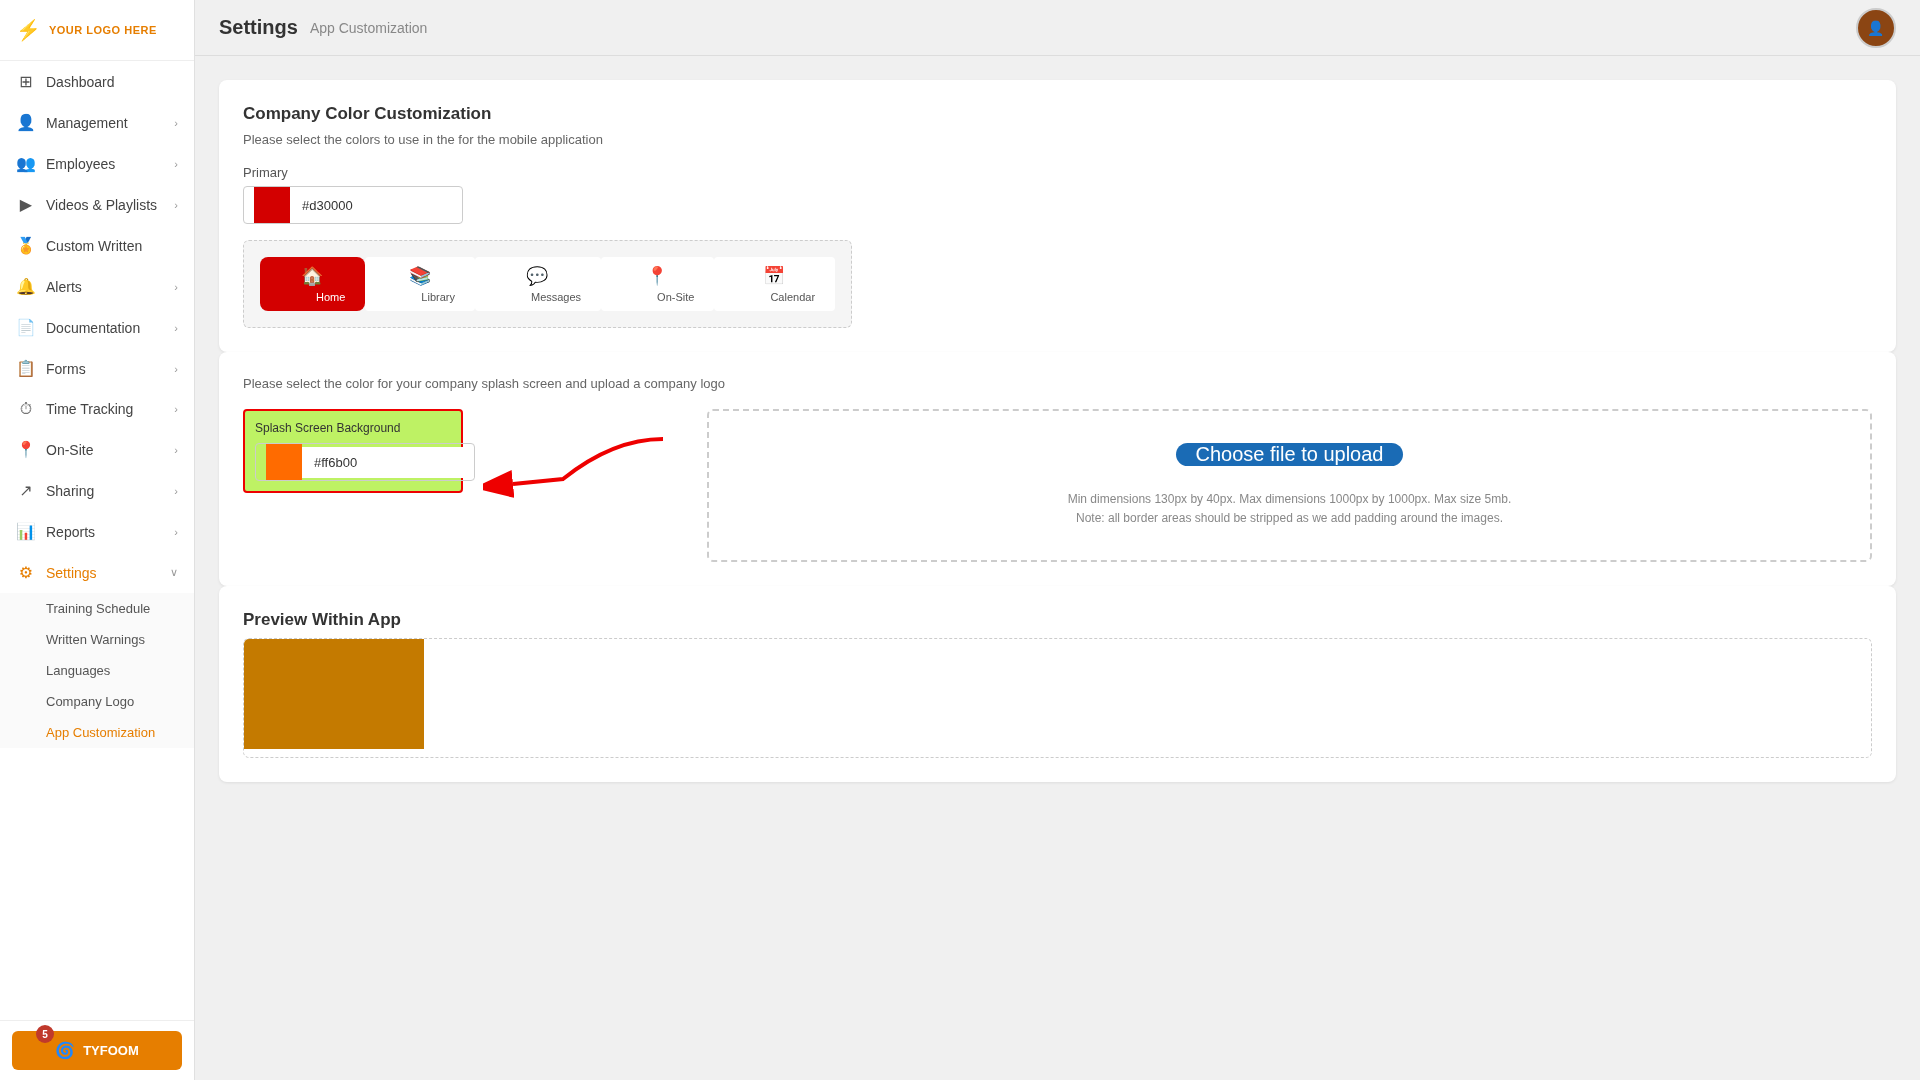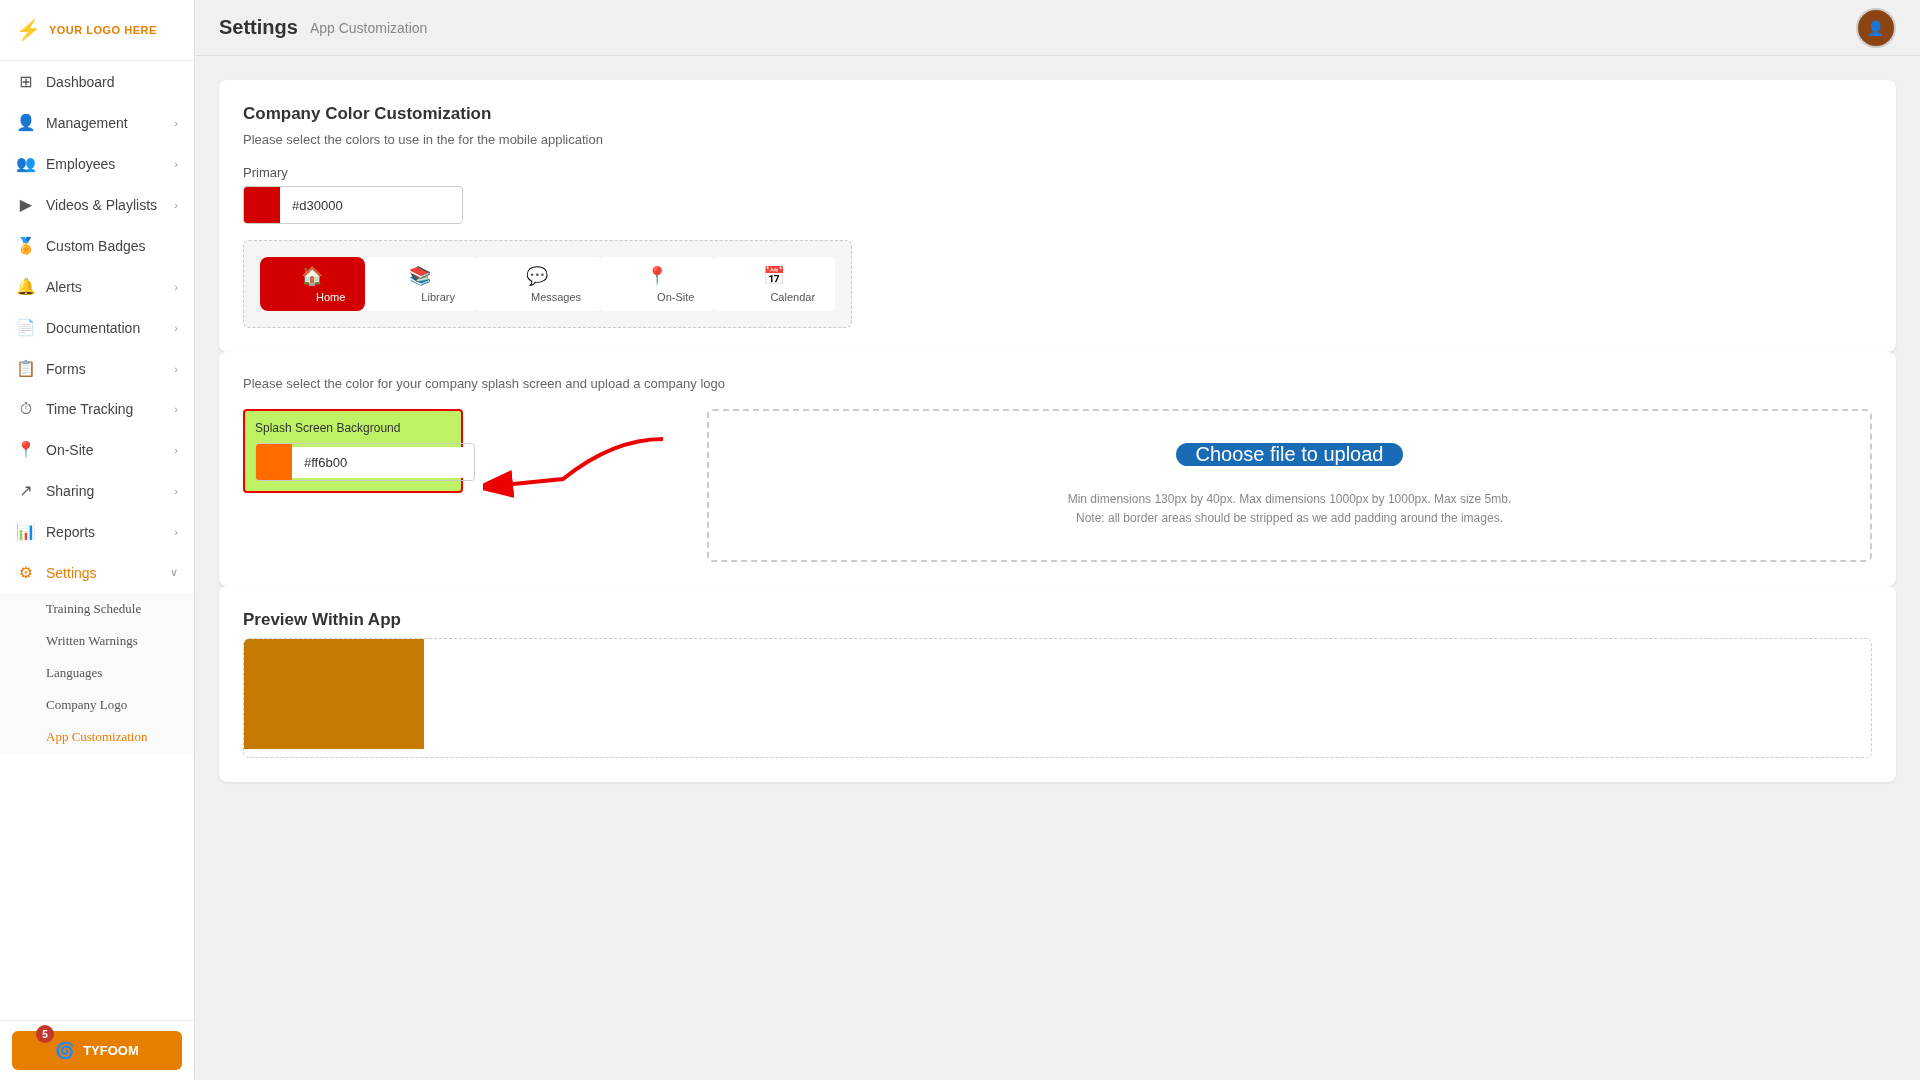--- a/index.html
+++ b/index.html
@@ -54,21 +54,20 @@
       position: relative;
     }
     .sidebar-item .item-icon { font-size: 16px; color: #555; width: 20px; text-align: center; }
     .sidebar-item .item-label { flex: 1; }
     .sidebar-item .chevron { font-size: 11px; color: #999; }
     .sidebar-item.active { color: #e67e00; }
     .sidebar-item.active .item-icon { color: #e67e00; }
     .sidebar-sub {
       padding: 0;
       background: #fafafa;
-      font-family: Liberation Serif, serif;
     }
     .sidebar-sub-item {
       padding: 8px 16px 8px 46px;
       font-size: 13px;
       color: #555;
       cursor: pointer;
     }
     .sidebar-sub-item.active { color: #e67e00; font-weight: 500; }
     .sidebar-bottom {
       padding: 10px 12px;
@@ -182,20 +181,21 @@
       margin-bottom: 6px;
       font-weight: 500;
     }
     .color-input-row {
       display: flex;
       align-items: center;
       border: 1px solid #ccc;
       border-radius: 4px;
       overflow: hidden;
       width: 220px;
+      padding-left: 10px;
     }
     .color-swatch {
       width: 36px;
       height: 36px;
       cursor: pointer;
       flex-shrink: 0;
     }
     .color-value {
       padding: 8px 12px;
       font-size: 13px;
@@ -305,21 +305,21 @@
       <span class="item-label">Employees</span>
       <span class="chevron">›</span>
     </div>
     <div class="sidebar-item">
       <span class="item-icon">▶</span>
       <span class="item-label">Videos &amp; Playlists</span>
       <span class="chevron">›</span>
     </div>
     <div class="sidebar-item">
       <span class="item-icon">🏅</span>
-      <span class="item-label">Custom Badges</span>
+      <span class="item-label">Custom Written</span>
     </div>
     <div class="sidebar-item">
       <span class="item-icon">🔔</span>
       <span class="item-label">Alerts</span>
       <span class="chevron">›</span>
     </div>
     <div class="sidebar-item">
       <span class="item-icon">📄</span>
       <span class="item-label">Documentation</span>
       <span class="chevron">›</span>

